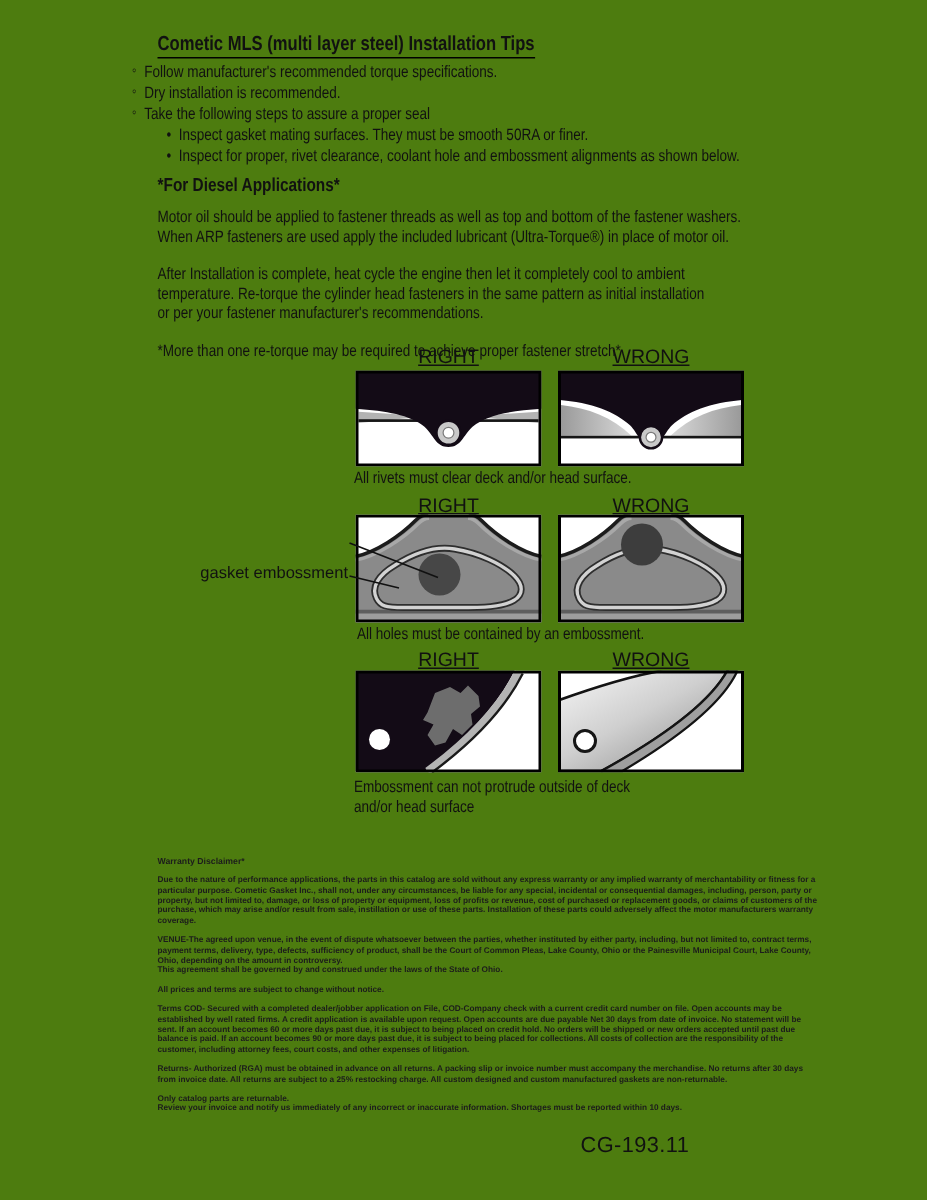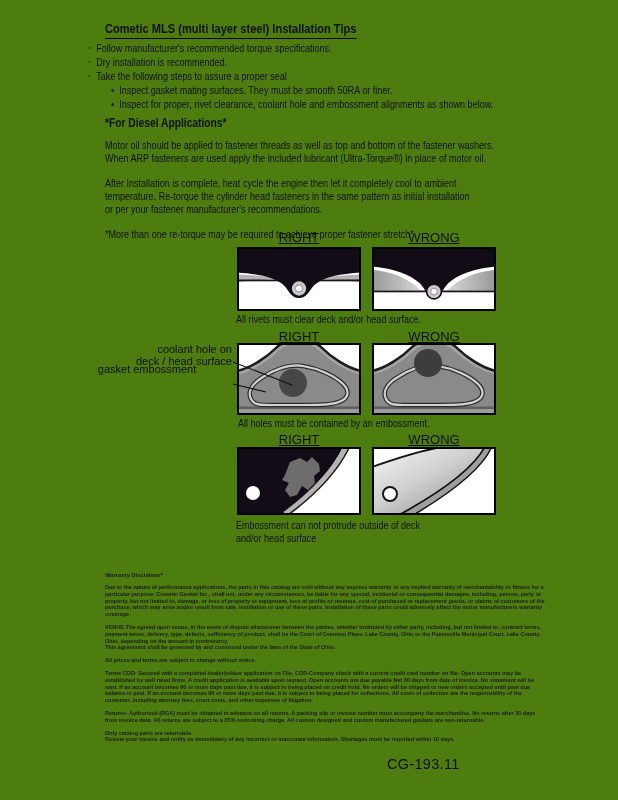--- a/index.html
+++ b/index.html
@@ -120,23 +120,21 @@
       <circle cx="62" cy="44.5" r="7.4" fill="#c9c9c9" stroke="#130b16" stroke-width="1.6"></circle>
       <circle cx="62" cy="44.5" r="3.3" fill="#ffffff" stroke="#7a7a7a" stroke-width="0.8"></circle>
       <rect x="1" y="1" width="122" height="62" fill="none" stroke="#000000" stroke-width="2"></rect>
     </svg>
   </div>
   <div class="abs cap cx" style="left:236px; top:313px;">All rivets must clear deck and/or head surface.</div>
 
   <div class="abs dg-header" style="left:237px; top:330px;">RIGHT</div>
   <div class="abs dg-header" style="left:372px; top:330px;">WRONG</div>
 
-  <div class="abs dg-label ml" style="left:62px; top:344px; width:170px;">coolant hole on
-deck / head surface</div>
-  <div class="abs dg-label" style="left:62px; top:364px; width:170px;text-align:center;">gasket embossment</div>
+  <div class="abs dg-label" style="left:62px; top:377px; width:170px;">gasket embossment</div>
 
   <div class="abs dg-box" style="left:237px; top:343px;">
     <svg viewBox="0 0 124 72" width="124" height="72">
       <rect width="124" height="72" fill="#ffffff"></rect>
       <path d="M0,72 V28 C14,25 30,14 40,4 C43,1 45.5,0 48.5,0 H75.5 C78.5,0 81,1 84,4 C94,14 110,25 124,28 V72 Z" fill="#8a8a8a"></path>
       <path d="M0,30.5 C15,27.5 32,16 42,6 C44.5,3.5 46.5,2.5 49,2.5" fill="none" stroke="#a8a8a8" stroke-width="2.2"></path>
       <path d="M124,30.5 C109,27.5 92,16 82,6 C79.5,3.5 77.5,2.5 75,2.5" fill="none" stroke="#a8a8a8" stroke-width="2.2"></path>
       <path d="M0,28 C14,25 30,14 40,4 C43,1 45.5,0 48.5,0" fill="none" stroke="#1c1c1c" stroke-width="2.4"></path>
       <path d="M124,28 C110,25 94,14 84,4 C81,1 78.5,0 75.5,0" fill="none" stroke="#1c1c1c" stroke-width="2.4"></path>
       <rect x="0" y="63.5" width="124" height="2.6" fill="#5e5e5e"></rect>

